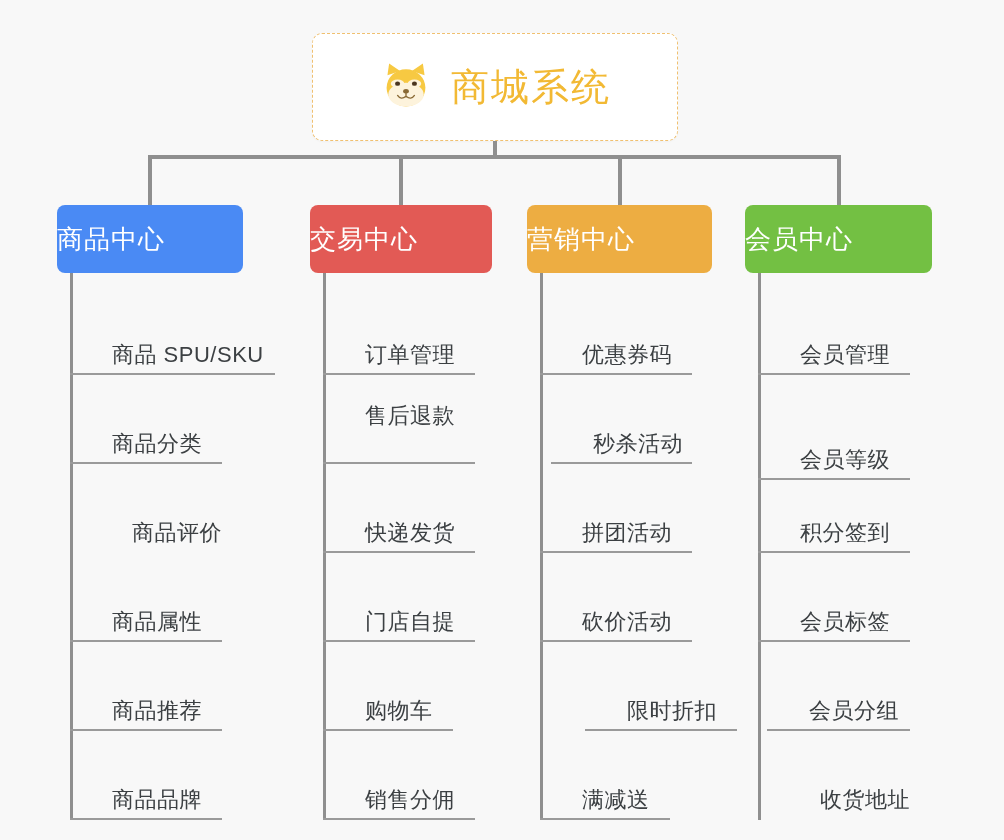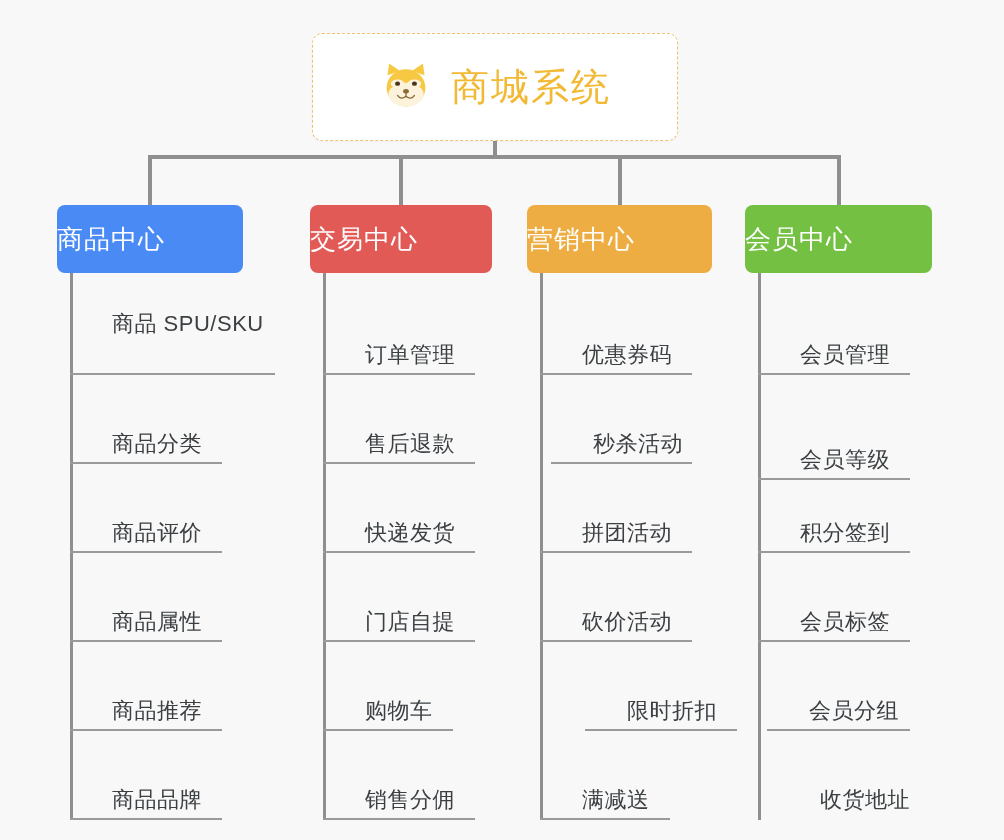--- a/index.html
+++ b/index.html
@@ -130,29 +130,29 @@
       <div class="conn v" style="left: 617.5px; top: 155px; height: 50px; background: rgb(143, 143, 143);"></div>
       <div class="conn v" style="left: 836.5px; top: 155px; height: 50px; background: rgb(143, 143, 143);"></div>
     </div>
 
   <div id="tree-layer">
       <div class="cat-box" style="left: 57px; top: 205px; width: 186px; background: rgb(74, 138, 244);">
         <span>商品中心</span>
       </div>
       <div class="col" style="left: 70px; top: 273px;">
         <div class="spine" style="height: 547px; background: rgb(143, 143, 143);"></div>
-        <div class="leaf" style="top: 13px; width: 205px; gap: 31px;">
+        <div class="leaf" style="top: 13px; width: 205px;">
           <div class="leaf-label">商品 SPU/SKU</div>
           <div class="leaf-rule"></div>
         </div>
         <div class="leaf" style="top: 102px; width: 152px;">
           <div class="leaf-label">商品分类</div>
           <div class="leaf-rule"></div>
         </div>
-        <div class="leaf" style="top: 191px; width: 152px;">
+        <div class="leaf" style="top: 191px; width: 152px; align-items: flex-end;">
           <div class="leaf-label">商品评价</div>
           <div class="leaf-rule"></div>
         </div>
         <div class="leaf" style="top: 280px; width: 152px;">
           <div class="leaf-label">商品属性</div>
           <div class="leaf-rule"></div>
         </div>
         <div class="leaf" style="top: 369px; width: 152px;">
           <div class="leaf-label">商品推荐</div>
           <div class="leaf-rule"></div>
@@ -164,21 +164,21 @@
       </div>
       <div class="cat-box" style="left: 310px; top: 205px; width: 182px; background: rgb(226, 90, 85);">
         <span>交易中心</span>
       </div>
       <div class="col" style="left: 323px; top: 273px;">
         <div class="spine" style="height: 547px; background: rgb(143, 143, 143);"></div>
         <div class="leaf" style="top: 13px; width: 152px;">
           <div class="leaf-label">订单管理</div>
           <div class="leaf-rule"></div>
         </div>
-        <div class="leaf" style="top: 102px; width: 152px;">
+        <div class="leaf" style="top: 102px; width: 152px; gap: 28px;">
           <div class="leaf-label">售后退款</div>
           <div class="leaf-rule"></div>
         </div>
         <div class="leaf" style="top: 191px; width: 152px;">
           <div class="leaf-label">快递发货</div>
           <div class="leaf-rule"></div>
         </div>
         <div class="leaf" style="top: 280px; width: 152px;">
           <div class="leaf-label">门店自提</div>
           <div class="leaf-rule"></div>

